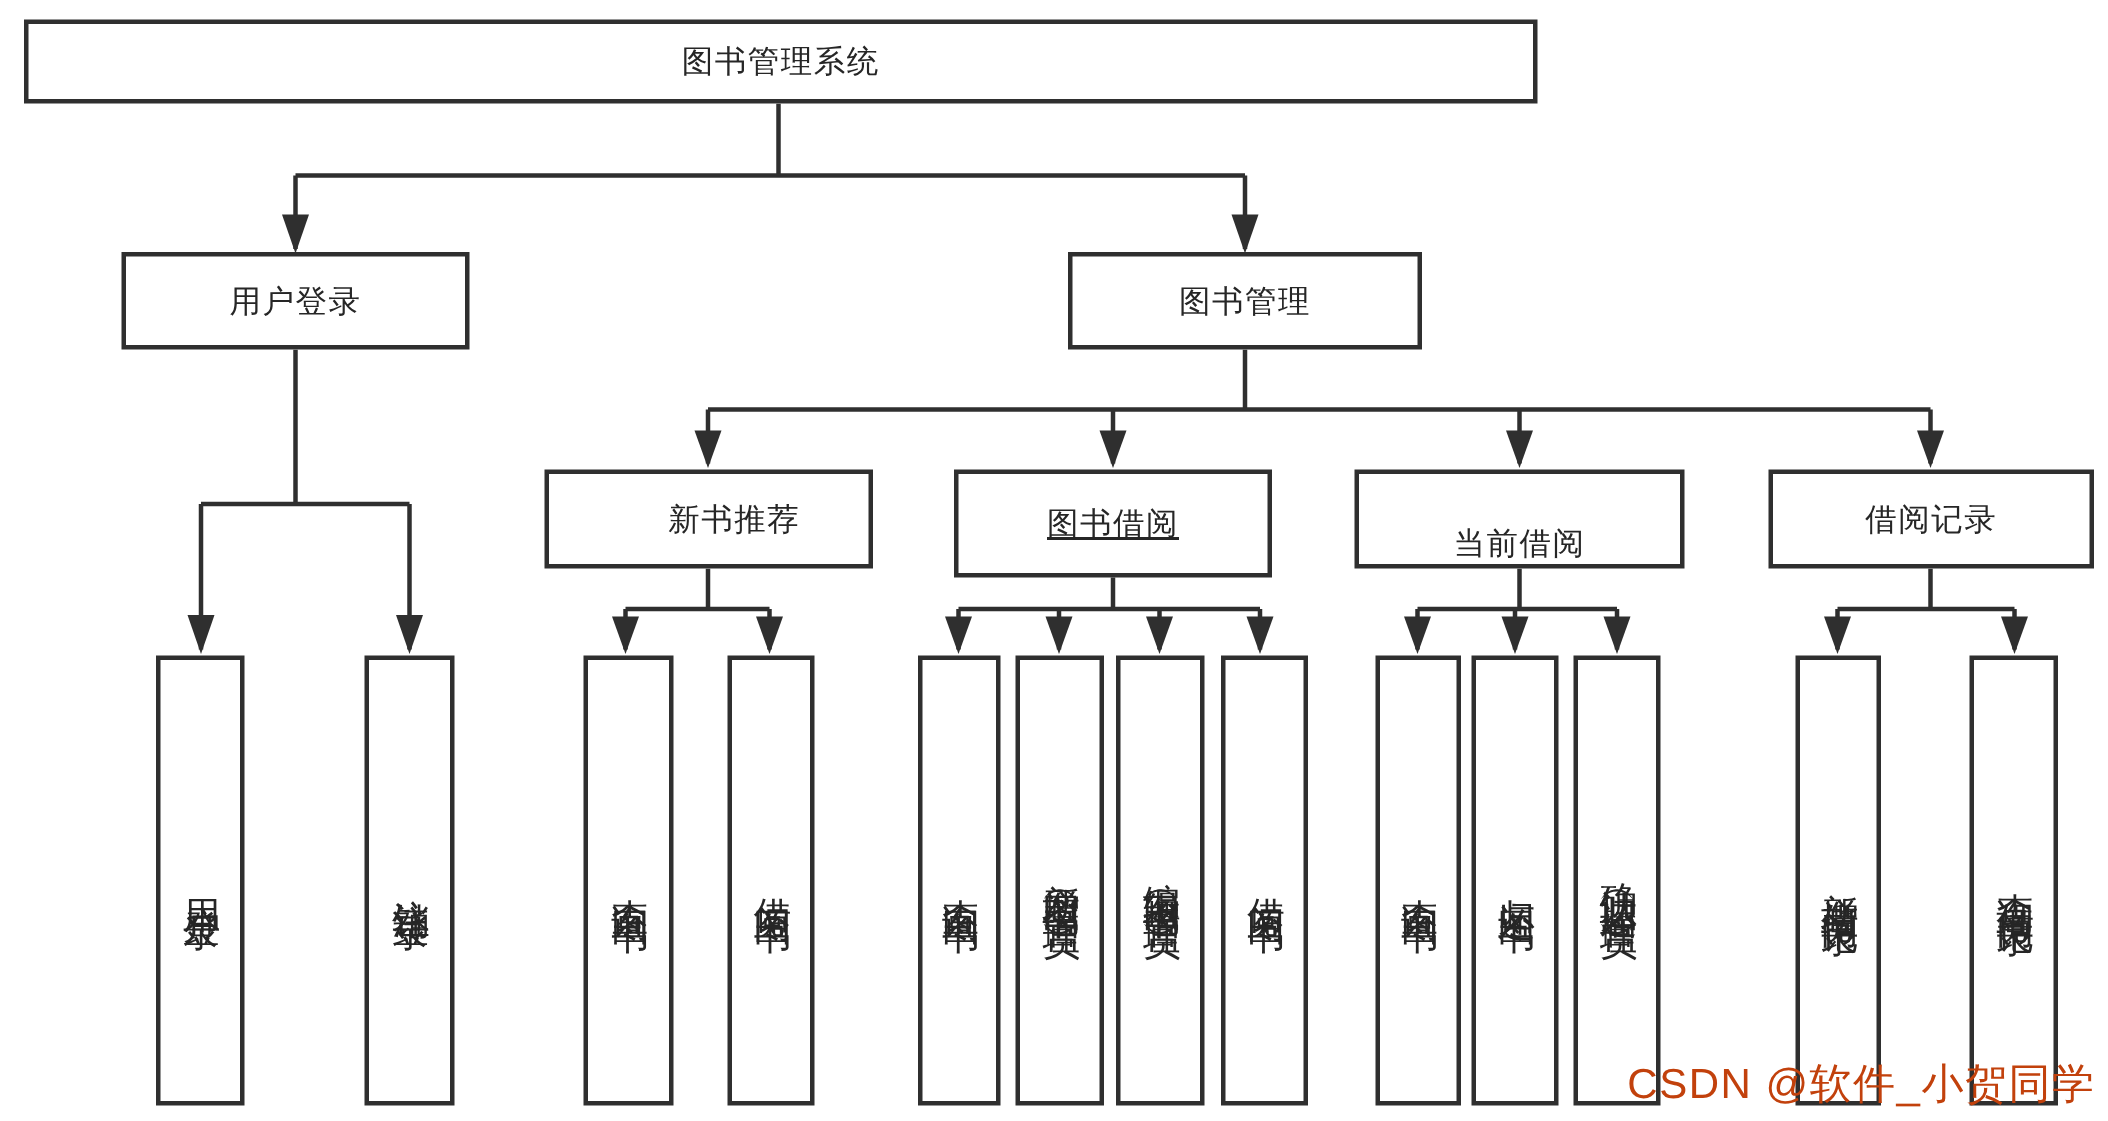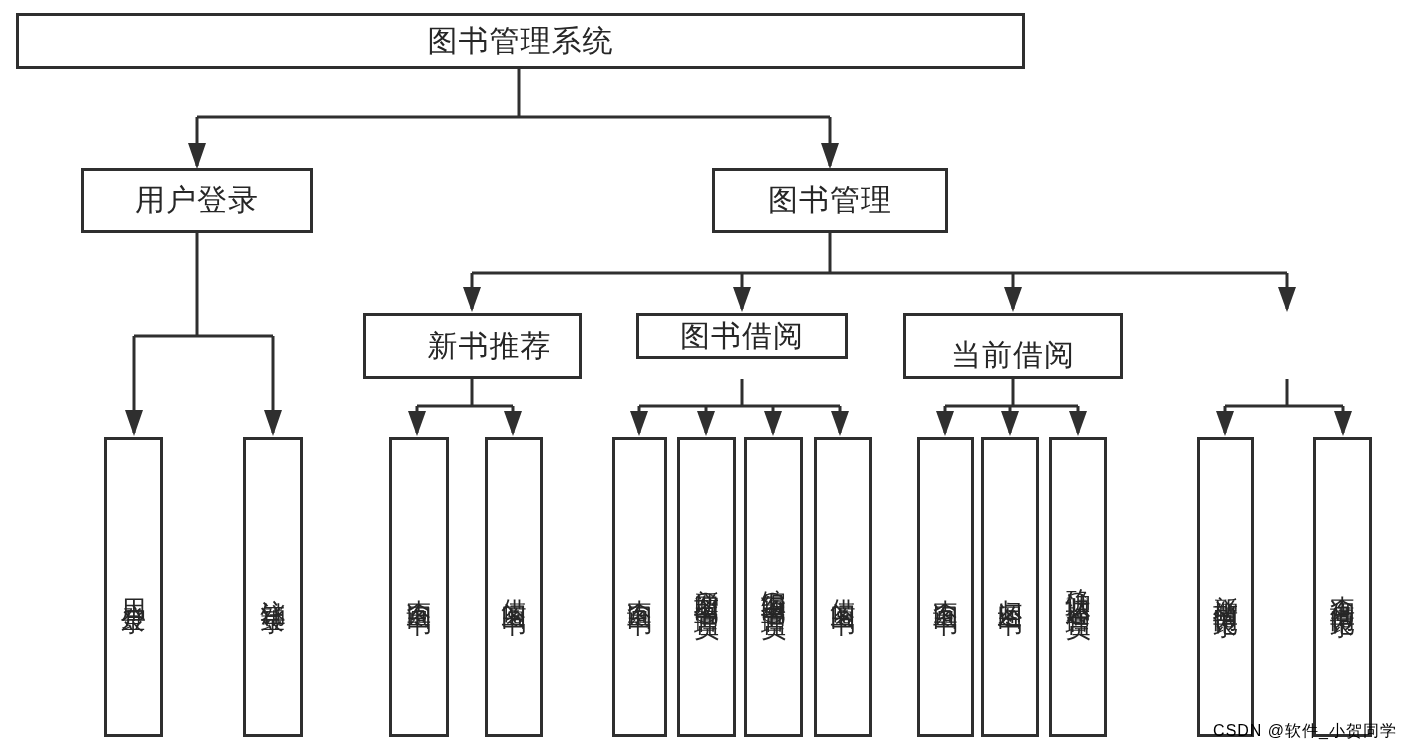--- a/index.html
+++ b/index.html
@@ -15,36 +15,36 @@
   .node {
     position: absolute;
     box-sizing: border-box;
     background: #ffffff;
     border: 3px solid #2f2f2f;
     display: flex;
     align-items: center;
     justify-content: center;
     color: #262626;
   }
-  .hbox { font-size: 30px; letter-spacing: 1px; white-space: nowrap; }
+  .hbox { font-size: 21px; letter-spacing: 1px; white-space: nowrap; }
   .vbox { top: 437px; height: 300px; }
   .vtext {
     writing-mode: vertical-rl;
     text-orientation: mixed;
     font-size: 25px;
     line-height: 1;
     letter-spacing: 4px;
     color: #262626;
   }
   #watermark {
     position: absolute;
     right: 8px;
     bottom: 5px;
-    font-size: 16px;
-    color: #000000;
+    font-size: 28px;
+    color: #c2410c;
     letter-spacing: 1px;
     white-space: nowrap;
     z-index: 5;
   }
 </style>
 </head>
 <body>
 
 <div id="canvas">
 
@@ -121,25 +121,28 @@
   <div class="node hbox" style="left:81px; top:168px; width:232px; height:65px;">
     <span>用户登录</span>
   </div>
   <div class="node hbox" style="left:712px; top:168px; width:236px; height:65px;text-align:center;">
     <span>图书管理</span>
   </div>
 
   <div class="node hbox" style="left:363px; top:313px; width:219px; height:66px;padding-left:34px;">
     <span>新书推荐</span>
   </div>
-  <div class="node hbox" style="left:636px; top:313px; width:212px; height:46px;">
+  <div class="node hbox" style="left:636px; top:313px; width:212px; height:72px;text-decoration:underline;">
     <span>图书借阅</span>
   </div>
   <div class="node hbox" style="left:903px; top:313px; width:220px; height:66px;align-items:flex-end;">
     <span>当前借阅</span>
+  </div>
+  <div class="node hbox" style="left:1179px; top:313px; width:217px; height:66px;">
+    <span>借阅记录</span>
   </div>
 
   <div class="node vbox" style="left:104px; width:59px;">
     <span class="vtext">用户登录</span>
   </div>
   <div class="node vbox" style="left:243px; width:60px;">
     <span class="vtext">注销登录</span>
   </div>
 
   <div class="node vbox" style="left:389px; width:60px;">

